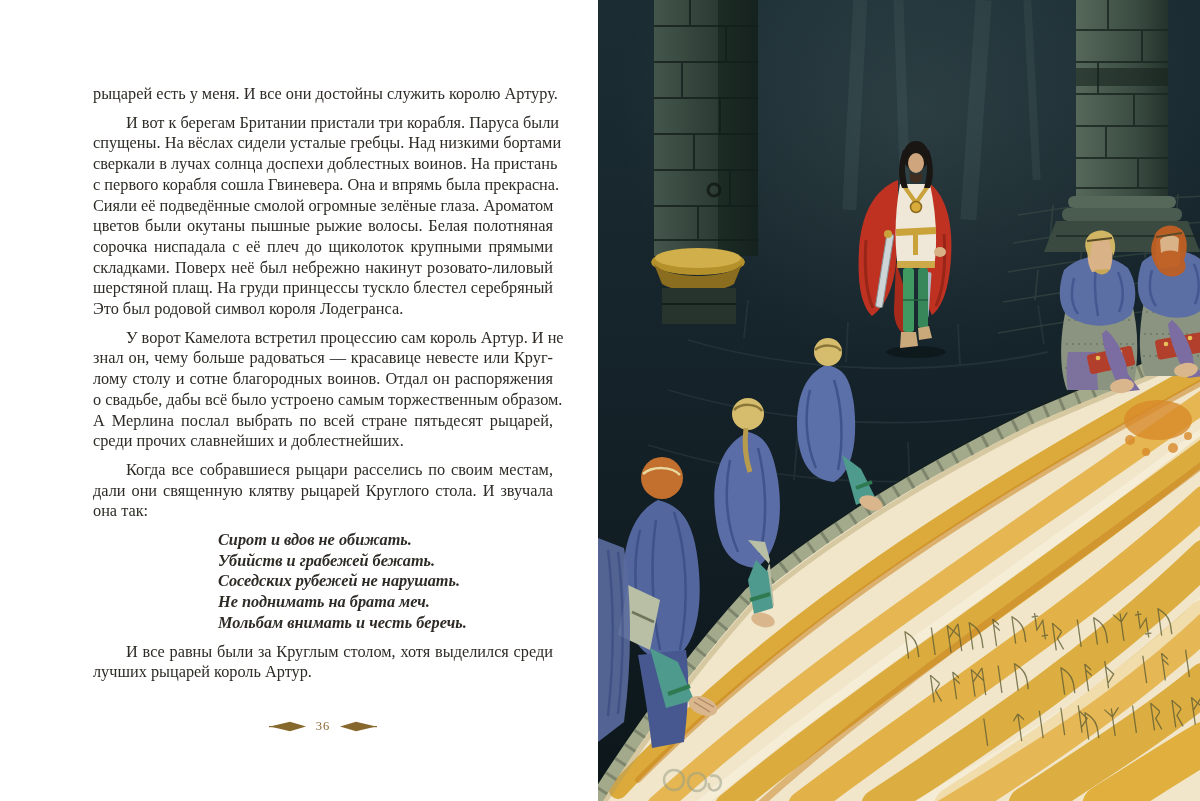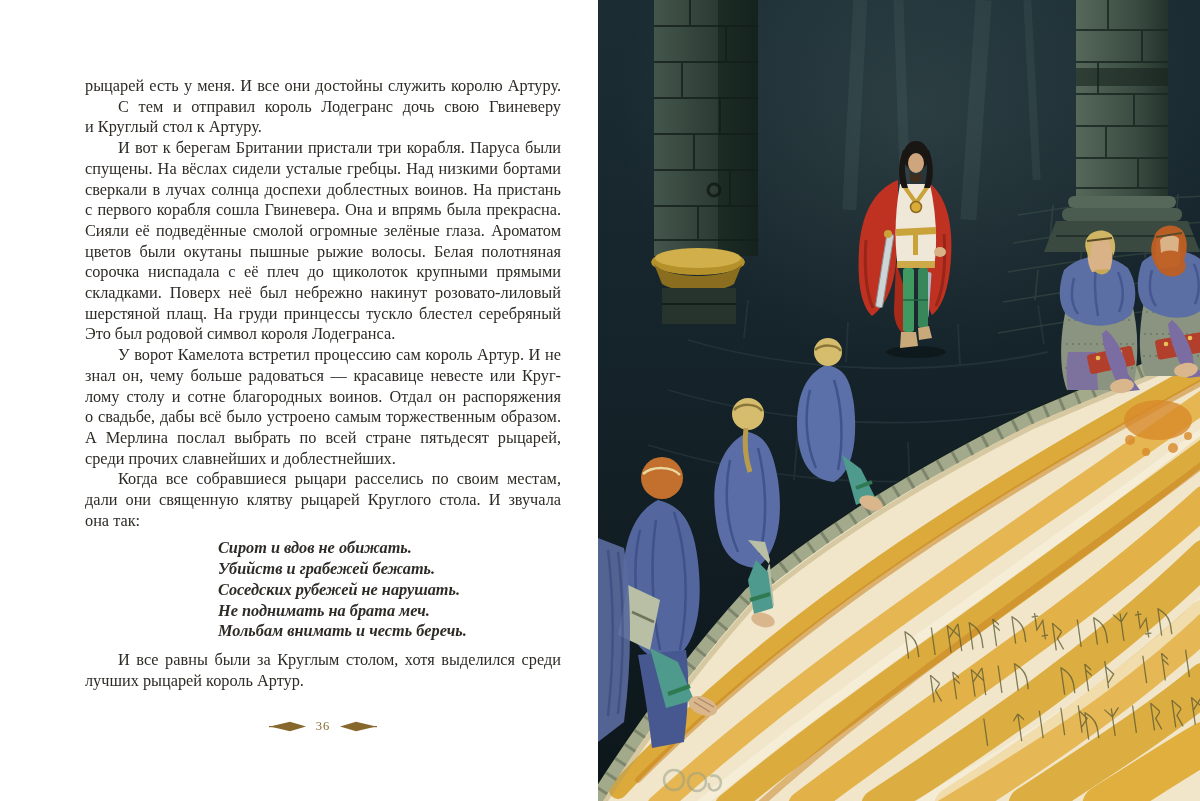--- a/index.html
+++ b/index.html
@@ -1,20 +1,20 @@
 <!DOCTYPE html>
 <html><head>
 <meta charset="utf-8">
 <style>
   html,body{margin:0;padding:0;background:#ffffff;}
   .spread{position:relative;width:1200px;height:801px;background:#ffffff;overflow:hidden;
           font-family:"Liberation Serif", serif;color:#2e2b26;}
   .text-page{position:absolute;left:0;top:0;width:598px;height:801px;background:#ffffff;}
   .text-column{position:absolute;left:85px;top:76px;width:476px;font-size:16.3px;line-height:20.7px;}
-  .block{margin:0;}
+  .block{margin:8px;}
   .block .line{white-space:nowrap;}
   .block.prose .line{text-align:justify;text-align-last:justify;}
   .block.prose .line.last{text-align-last:left;}
   .block.indent .line:first-child{text-indent:33px;}
   .block.verse{margin:7px 0 8px 133px;font-style:italic;}
   .block.verse .line{text-align:left;text-align-last:left;font-weight:bold;}
   .page-footer{position:absolute;left:85px;top:719px;width:476px;display:flex;align-items:center;justify-content:center;gap:9px;}
   .page-number{font-size:12.5px;color:#86682d;letter-spacing:1px;}
   .ornament{display:block;}
   .illustration-page{position:absolute;left:598px;top:0;width:602px;height:801px;}
@@ -22,24 +22,20 @@
 </style>
 </head>
 <body>
 
 <div class="spread">
 
   <div class="text-page">
     <div class="text-column">
         <div class="block prose">
           <div class="line">рыцарей есть у меня. И все они достойны служить королю Артуру.</div>
-        </div>
-        <div class="block prose indent">
-          <div class="line">С тем и отправил король Лодегранс дочь свою Гвиневеру</div>
-          <div class="line last">и Круглый стол к Артуру.</div>
         </div>
         <div class="block prose indent">
           <div class="line">И вот к берегам Британии пристали три корабля. Паруса были</div>
           <div class="line">спущены. На вёслах сидели усталые гребцы. Над низкими бортами</div>
           <div class="line">сверкали в лучах солнца доспехи доблестных воинов. На пристань</div>
           <div class="line">с первого корабля сошла Гвиневера. Она и впрямь была прекрасна.</div>
           <div class="line">Сияли её подведённые смолой огромные зелёные глаза. Ароматом</div>
           <div class="line">цветов были окутаны пышные рыжие волосы. Белая полотняная</div>
           <div class="line">сорочка ниспадала с её плеч до щиколоток крупными прямыми</div>
           <div class="line">складками. Поверх неё был небрежно накинут розовато-лиловый</div>

